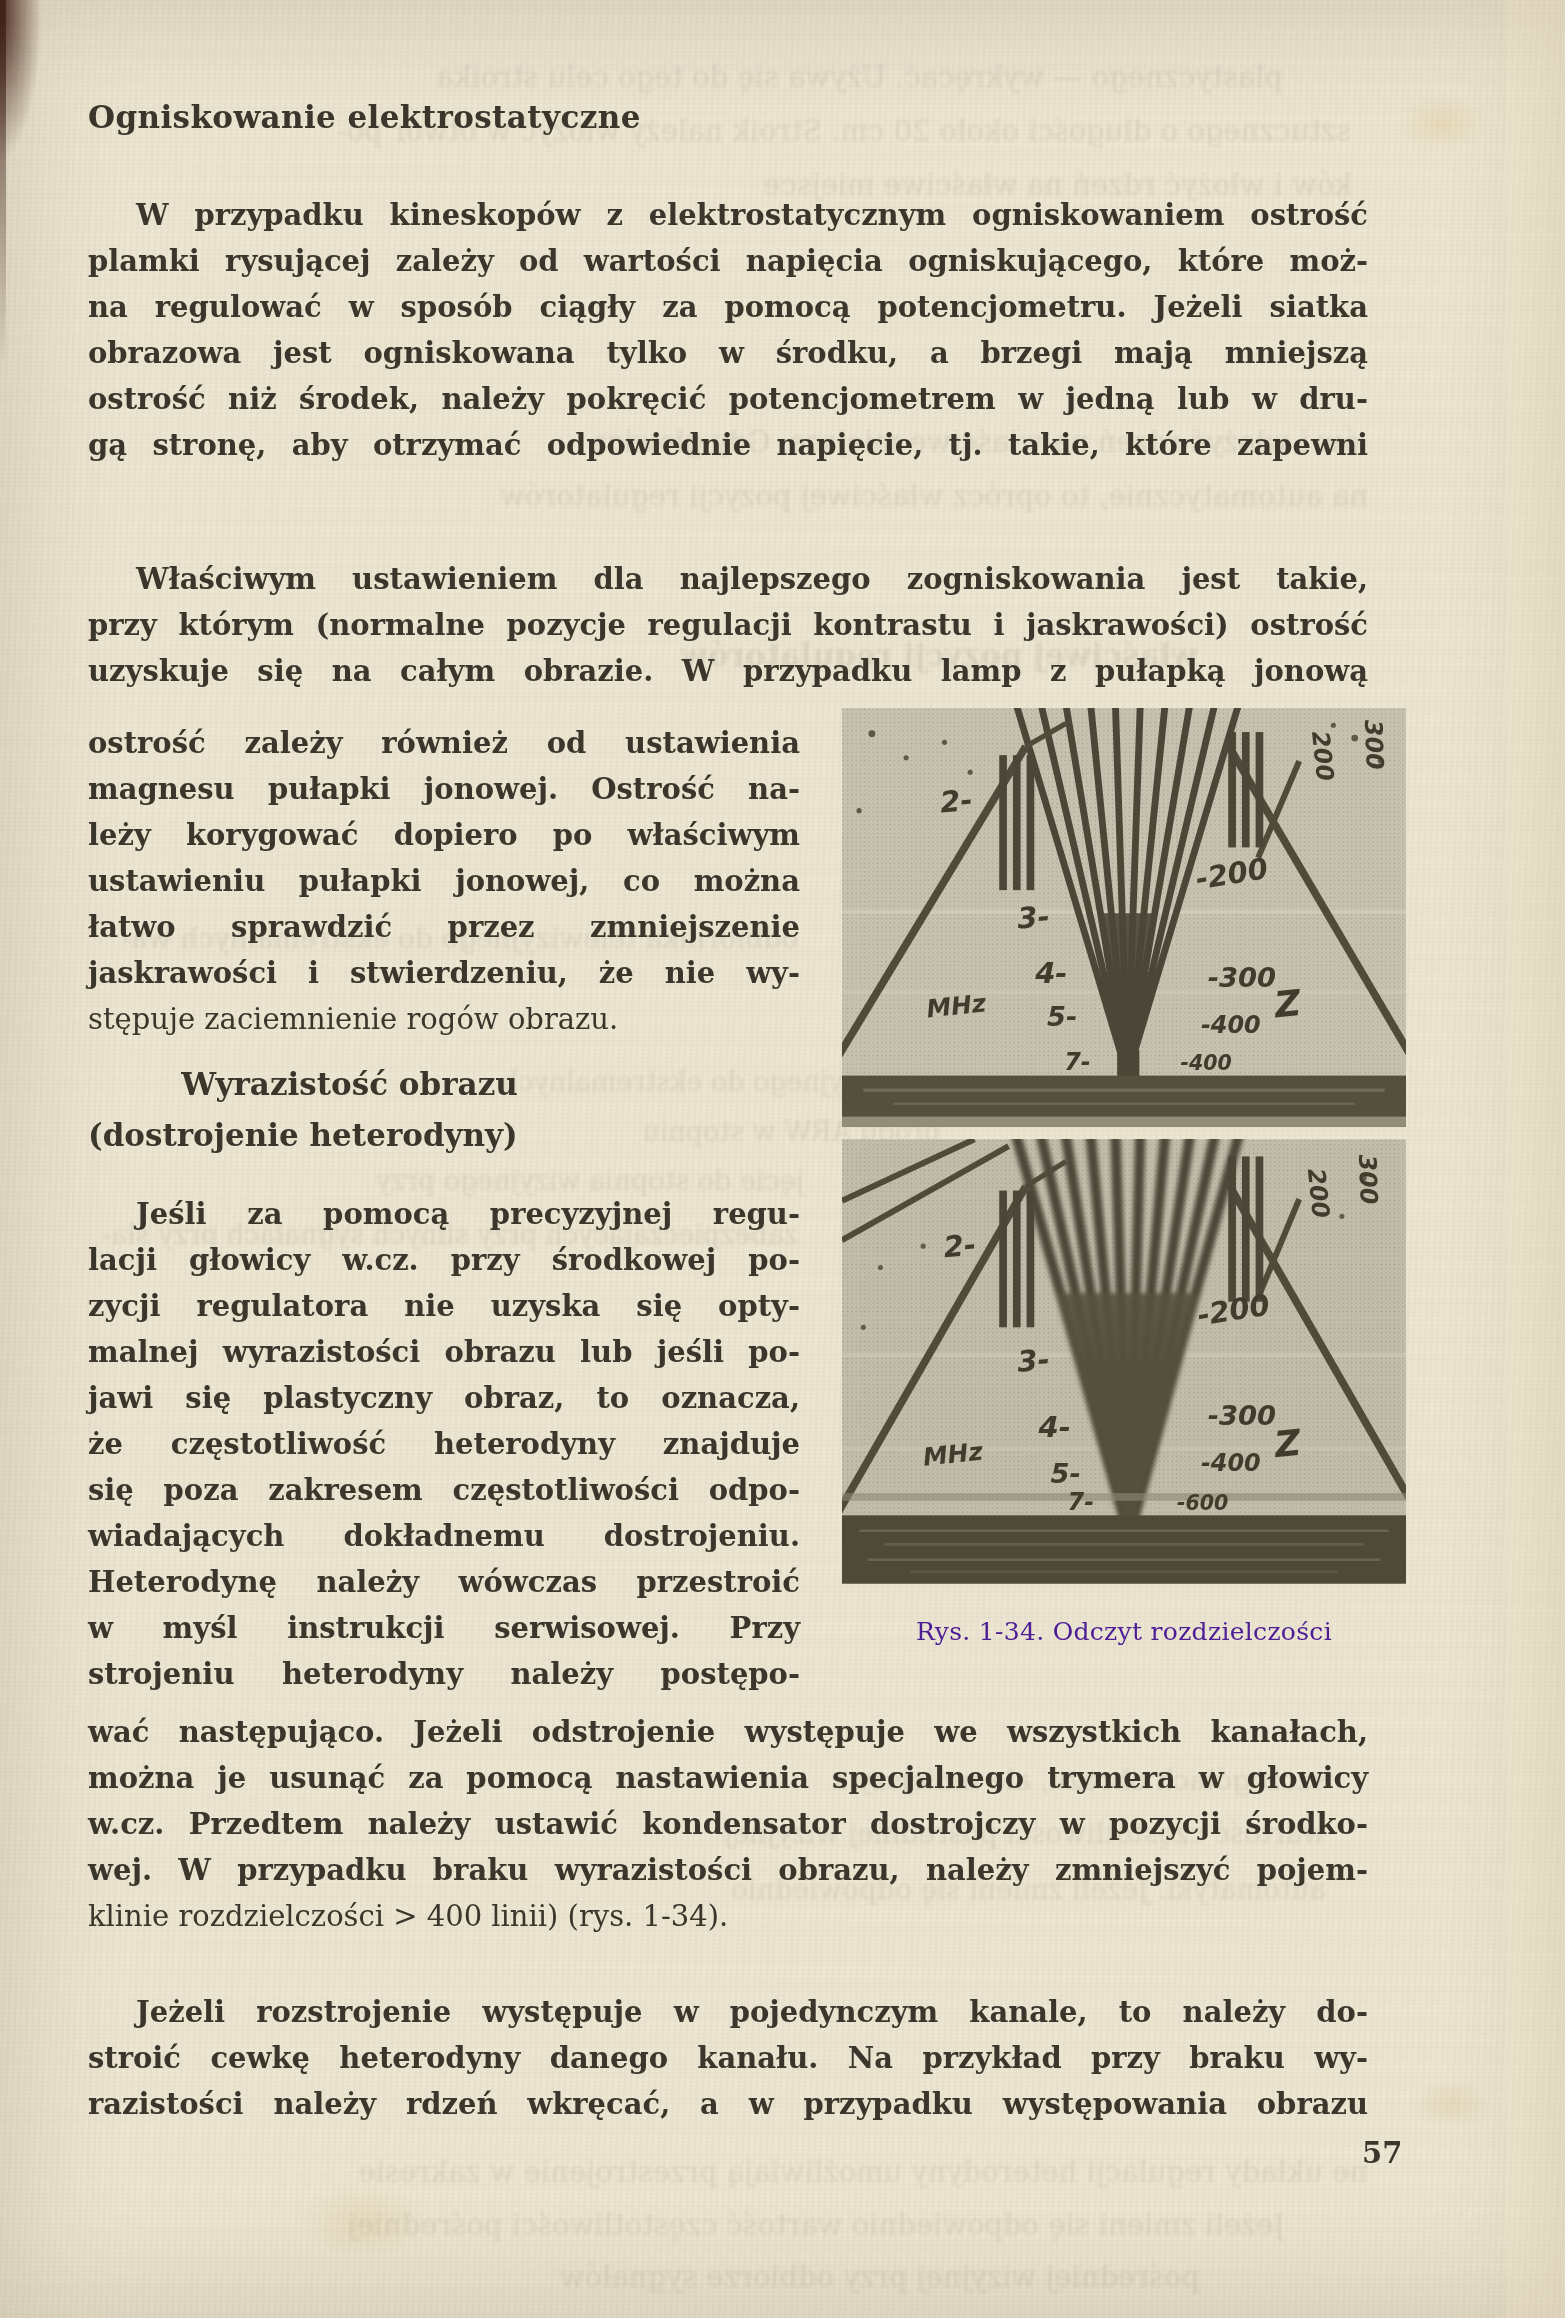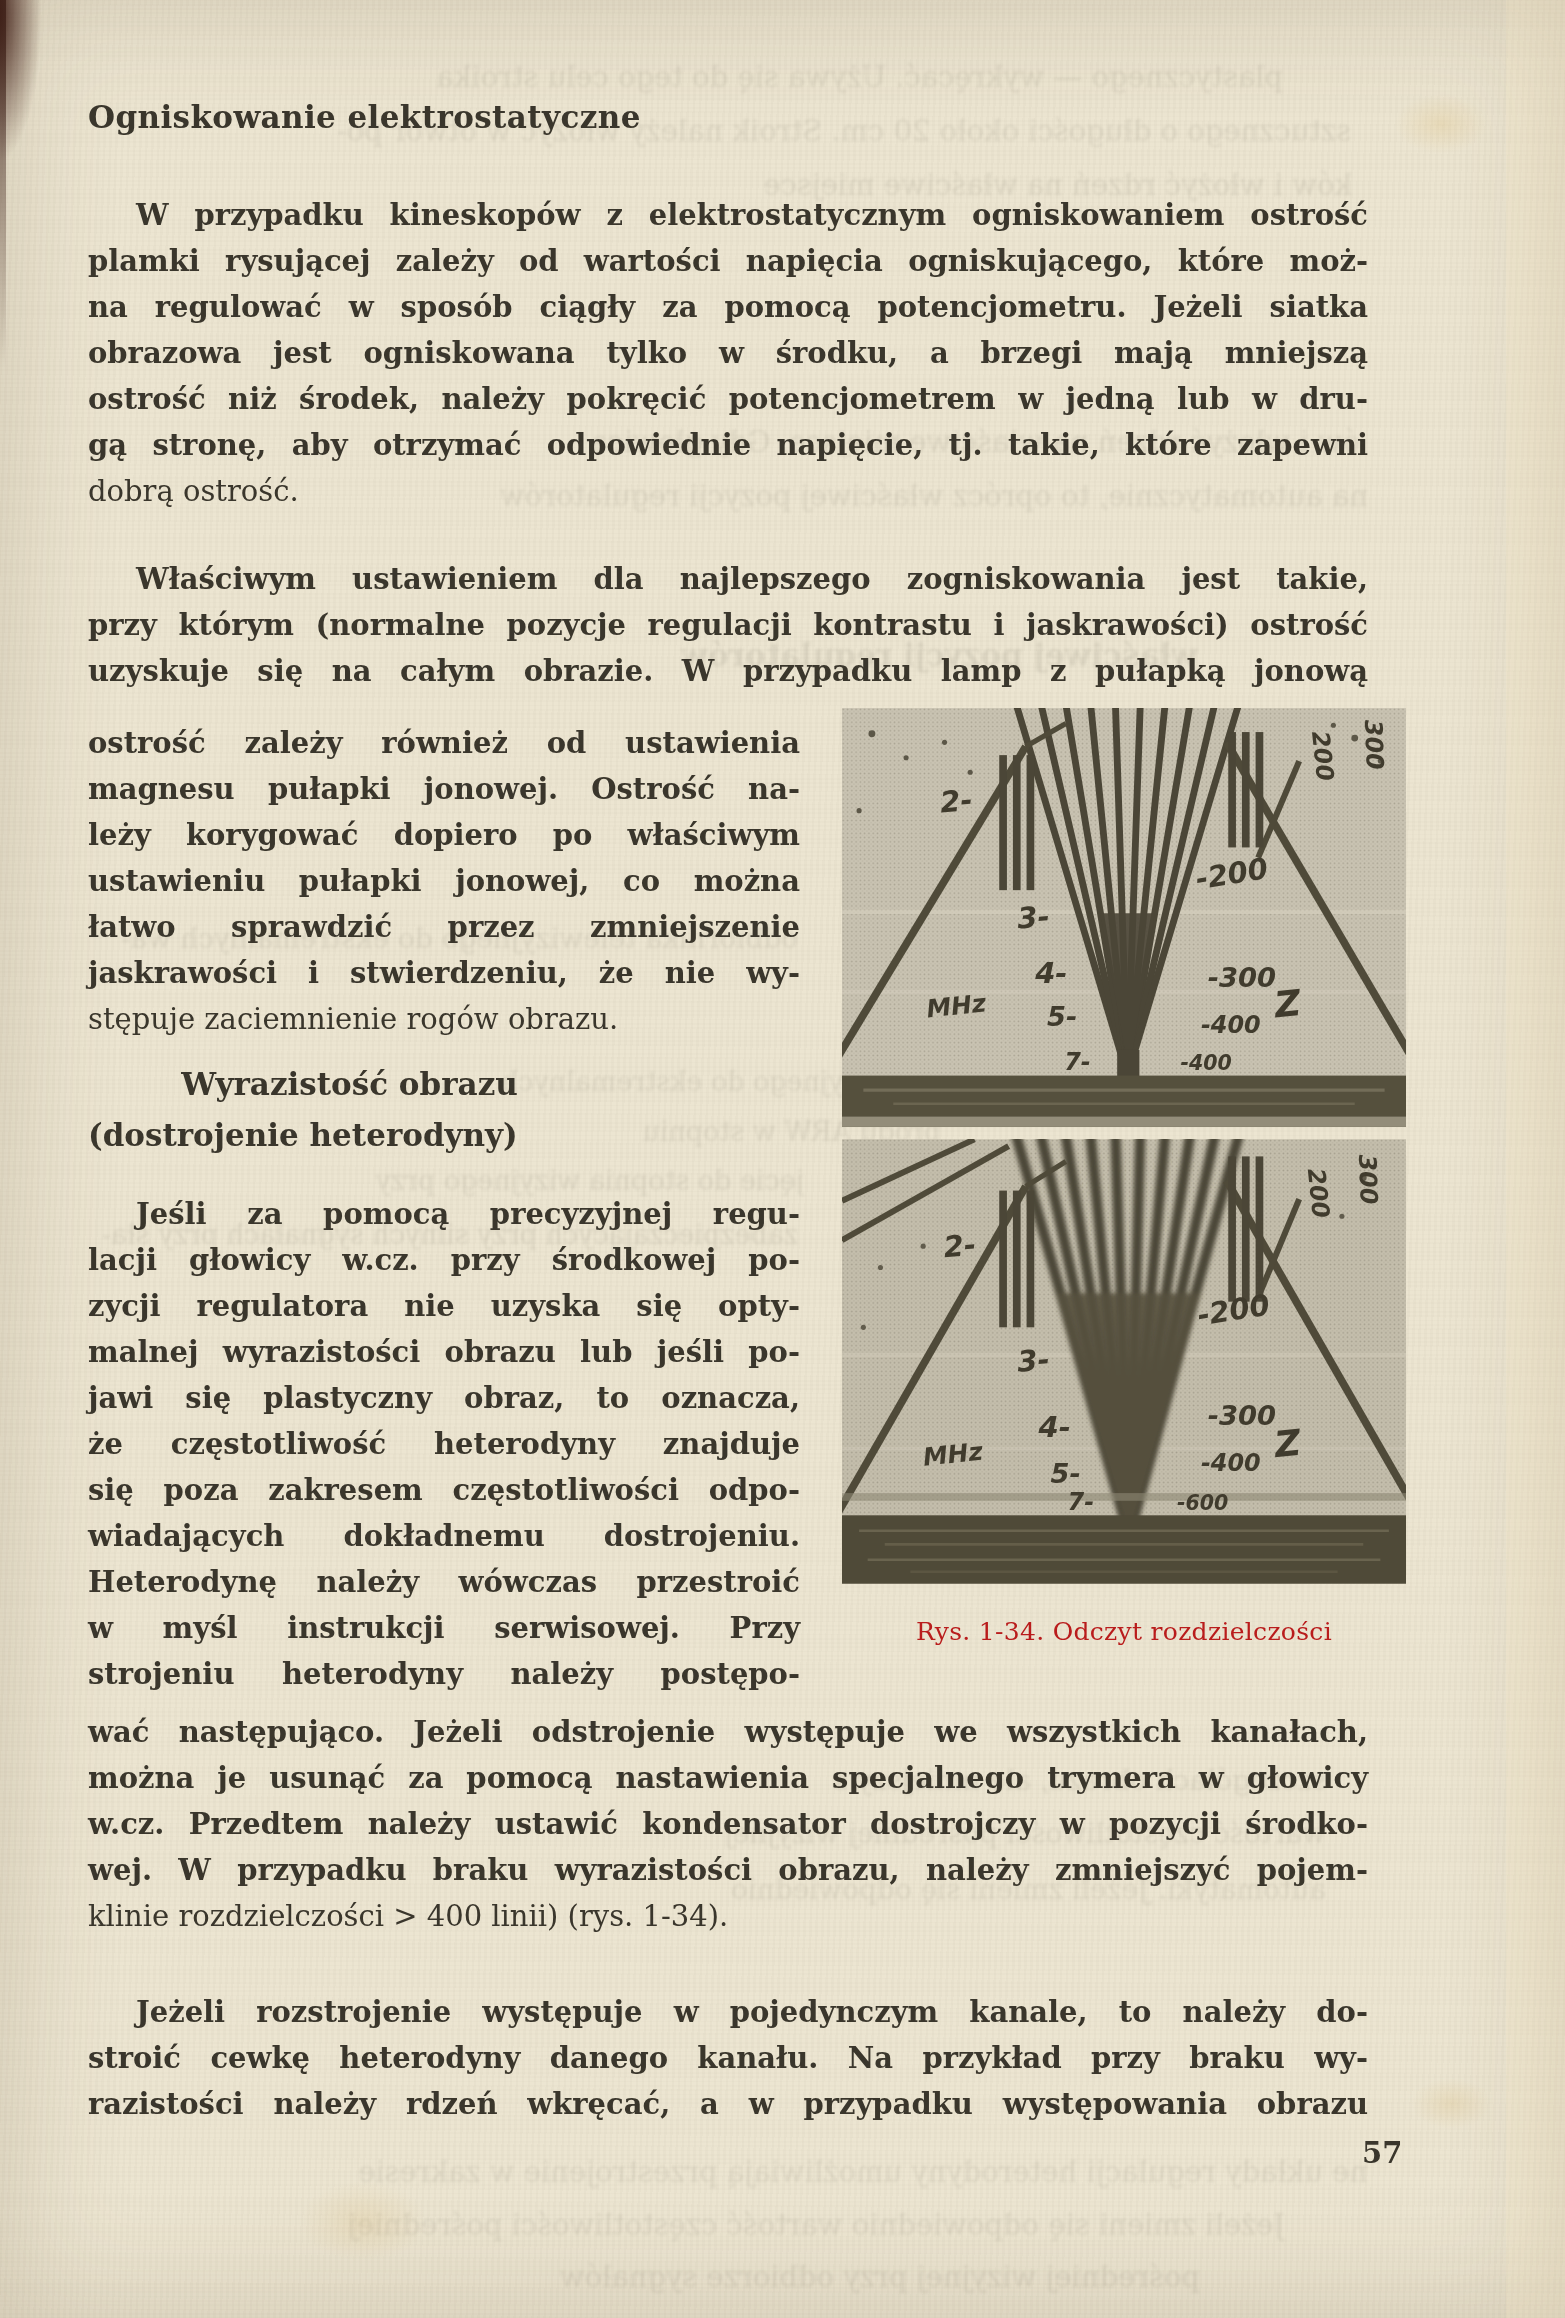--- a/index.html
+++ b/index.html
@@ -18,21 +18,21 @@
   .ln.ind{text-indent:48px;}
   #para1{left:88px;top:192px;width:1280px;}
   #para2a{left:88px;top:556px;width:1280px;}
   #para2b{left:88px;top:720px;width:712px;}
   #para3a{left:88px;top:1191px;width:712px;}
   #para3b{left:88px;top:1709px;width:1280px;}
   #para4{left:88px;top:1989px;width:1280px;}
   .fig{position:absolute;left:842px;top:708px;width:564px;margin:0;z-index:2;}
   svg.tp{display:block;}
   #tp2{margin-top:12px;}
-  .cap{margin-top:32.5px;text-align:center;font-size:25px;letter-spacing:0.3px;color:#b91c1c;}
+  .cap{margin-top:32.5px;text-align:center;font-size:25px;letter-spacing:0.3px;color:#4c1d95;}
   .pgnum{position:absolute;left:1362px;top:2136px;font-size:29px;font-weight:bold;z-index:3;}
   .ghosts{position:absolute;inset:0;z-index:1;}
   .ghost{position:absolute;transform:scaleX(-1);filter:blur(1.7px);opacity:.13;color:#6a6556;
          white-space:nowrap;overflow:hidden;font-family:"DejaVu Serif",serif;}
   .lbl{font-family:"DejaVu Sans",sans-serif;font-style:italic;font-weight:bold;fill:#403b2d;}
   .stain{position:absolute;pointer-events:none;z-index:4;}
   .stain.corner{left:-10.3px;top:-12px;width:51px;height:171px;
         background:radial-gradient(ellipse at 15% 15%, rgba(62,28,20,.95), rgba(62,28,20,0) 72%);}
   .stain.leftline{left:0;top:0;width:6px;height:368px;
         background:linear-gradient(to bottom, rgba(60,30,22,.8), rgba(60,30,22,0));}
@@ -78,21 +78,20 @@
 
   <h1 class="h1">Ogniskowanie elektrostatyczne</h1>
 
   <div class="txt" id="para1">
       <div class="ln j ind">W przypadku kineskopów z elektrostatycznym ogniskowaniem ostrość</div>
       <div class="ln j">plamki rysującej zależy od wartości napięcia ogniskującego, które moż-</div>
       <div class="ln j">na regulować w sposób ciągły za pomocą potencjometru. Jeżeli siatka</div>
       <div class="ln j">obrazowa jest ogniskowana tylko w środku, a brzegi mają mniejszą</div>
       <div class="ln j">ostrość niż środek, należy pokręcić potencjometrem w jedną lub w dru-</div>
       <div class="ln j">gą stronę, aby otrzymać odpowiednie napięcie, tj. takie, które zapewni</div>
-      <div class="ln">dobrą ostrość.</div>
     </div>
   <div class="txt" id="para2a">
       <div class="ln j ind">Właściwym ustawieniem dla najlepszego zogniskowania jest takie,</div>
       <div class="ln j">przy którym (normalne pozycje regulacji kontrastu i jaskrawości) ostrość</div>
       <div class="ln j">uzyskuje się na całym obrazie. W przypadku lamp z pułapką jonową</div>
     </div>
   <div class="txt" id="para2b">
       <div class="ln j">ostrość zależy również od ustawienia</div>
       <div class="ln j">magnesu pułapki jonowej. Ostrość na-</div>
       <div class="ln j">leży korygować dopiero po właściwym</div>

